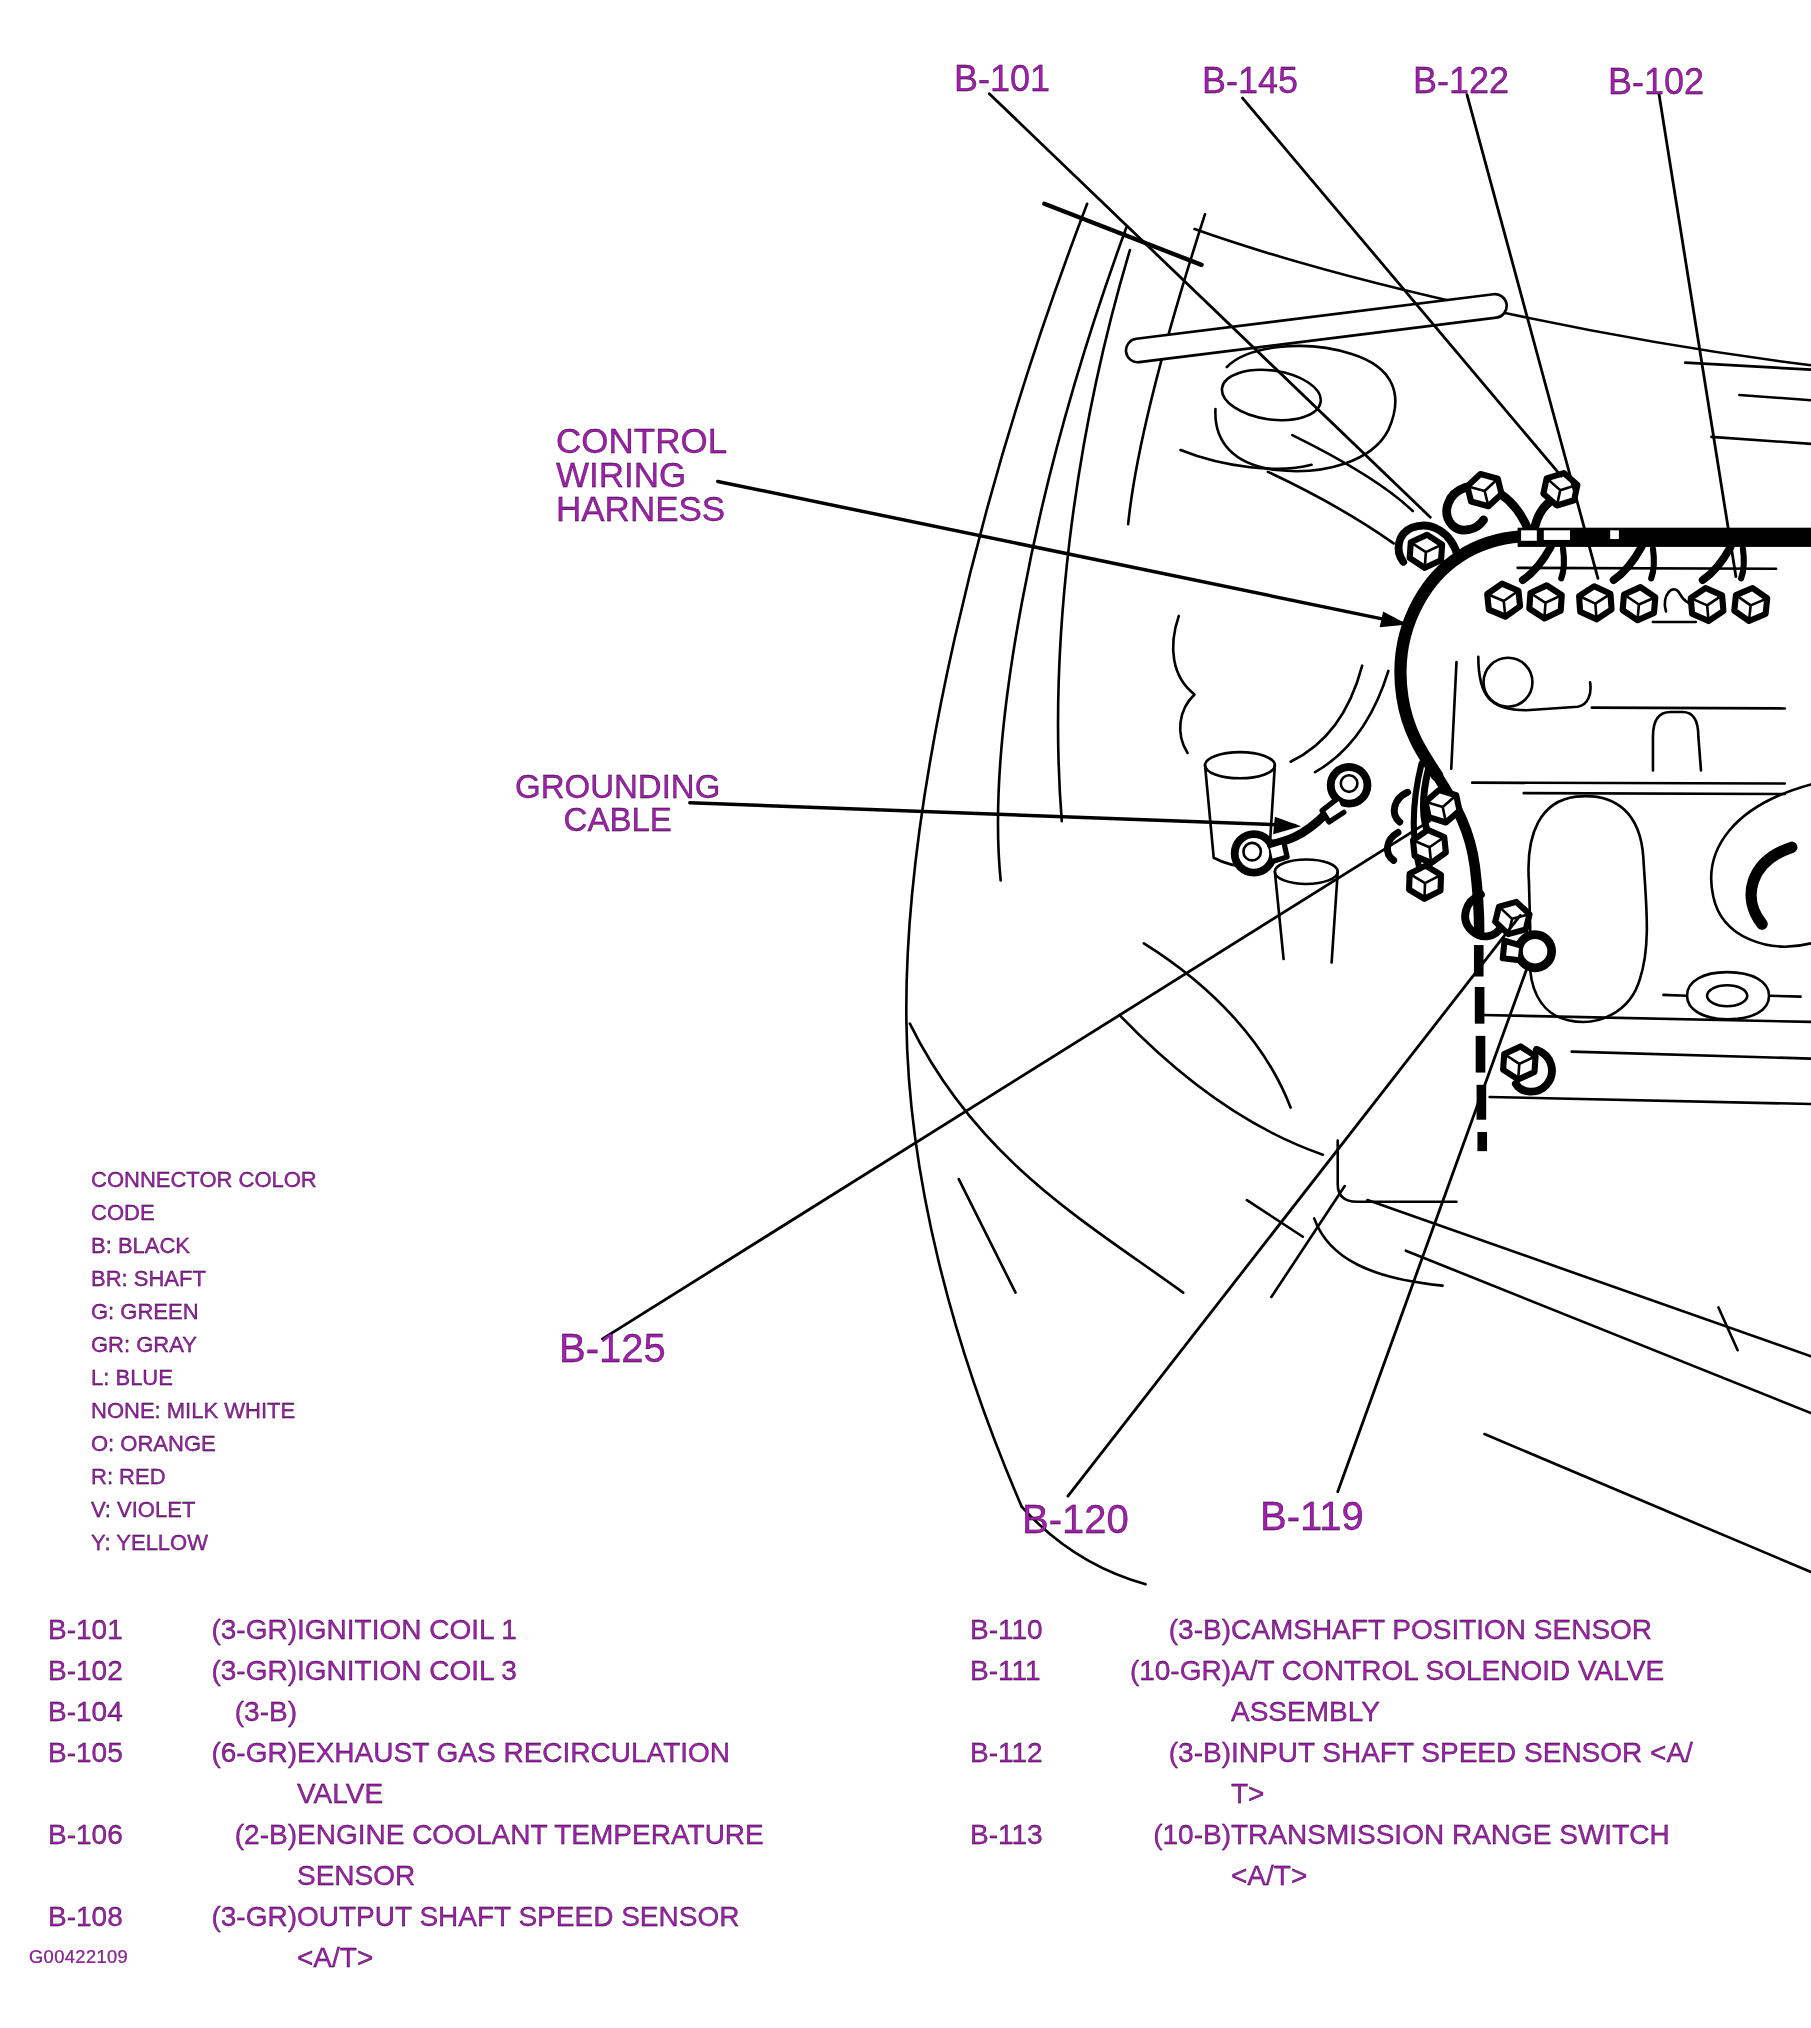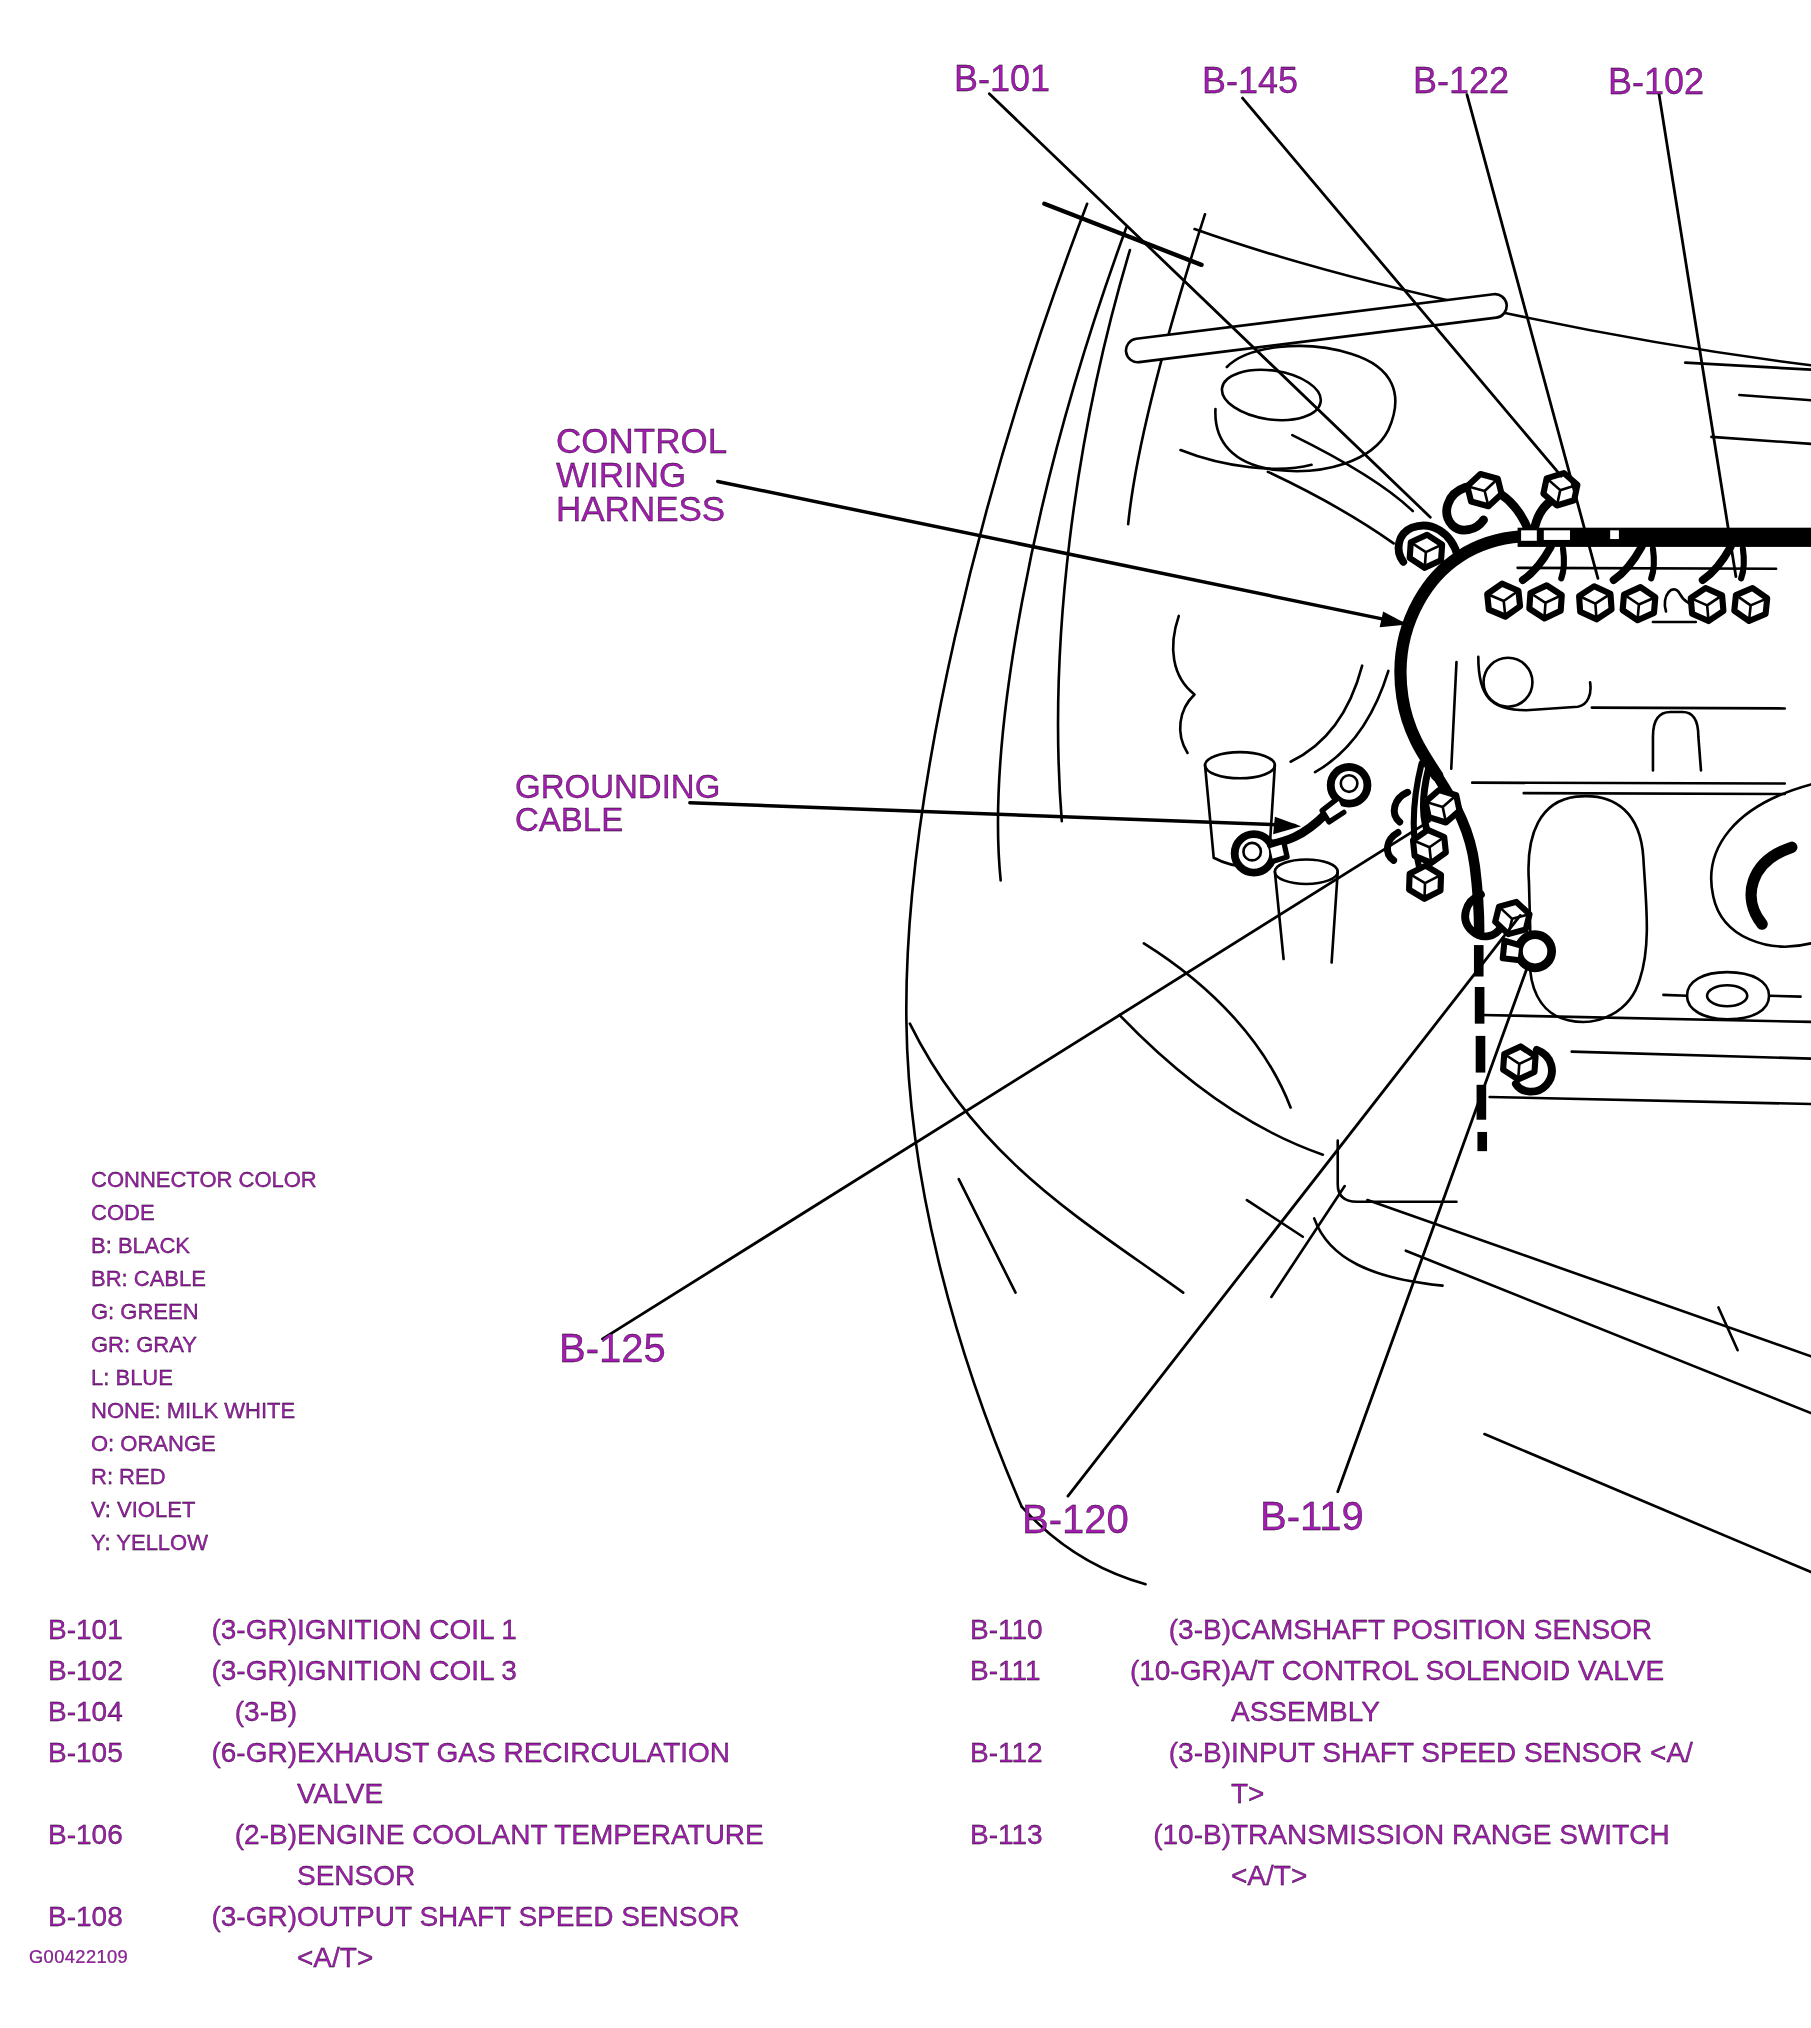--- a/index.html
+++ b/index.html
@@ -6,21 +6,21 @@
   .stage{
     position:relative;width:1811px;height:2029px;background:#ffffff;
     font-family:"Liberation Sans", sans-serif;color:#a21caf;overflow:hidden;
     -webkit-text-stroke:0.3px #000;
   }
   .art{position:absolute;left:0;top:0;}
   .lbl{position:absolute;white-space:pre-line;}
   .callout-top{font-size:36px;line-height:1.0;}
   .callout{font-size:40px;line-height:1.0;}
   .anno{font-size:35px;line-height:34px;}
-  .anno-g{font-size:33px;line-height:33px;}
+  .anno-g{font-size:33px;line-height:33px;text-align:center;}
   .legend{position:absolute;left:91px;top:1163px;font-size:22px;line-height:33px;}
   .legend .hd{white-space:pre-line;}
   .tbl{position:absolute;display:flex;flex-direction:column;font-size:28px;}
   .row{display:flex;align-items:flex-start;line-height:41px;}
   .c-code{width:109px;flex:0 0 auto;}
   .c-pins{width:140px;flex:0 0 auto;text-align:right;}
   .tbl-right .c-code{width:114px;margin-left:24px;}
   .tbl-right .c-pins{width:147px;}
   .c-desc{white-space:pre-line;}
   .figcode{position:absolute;left:29px;top:1946px;font-size:18.3px;letter-spacing:0.4px;-webkit-text-stroke:0.2px #000;}
@@ -194,21 +194,21 @@
 CABLE</div>
 
   <div class="lbl callout" style="left:559px;top:1328px">B-125</div>
   <div class="lbl callout" style="left:1022px;top:1499px">B-120</div>
   <div class="lbl callout" style="left:1260px;top:1496px">B-119</div>
 
   <div class="legend">
     <div class="hd">CONNECTOR COLOR
 CODE</div>
     <div>B: BLACK</div>
-    <div>BR: CABLE</div>
+    <div>BR: SHAFT</div>
     <div>G: GREEN</div>
     <div>GR: GRAY</div>
     <div>L: BLUE</div>
     <div>NONE: MILK WHITE</div>
     <div>O: ORANGE</div>
     <div>R: RED</div>
     <div>V: VIOLET</div>
     <div>Y: YELLOW</div>
   </div>
 

